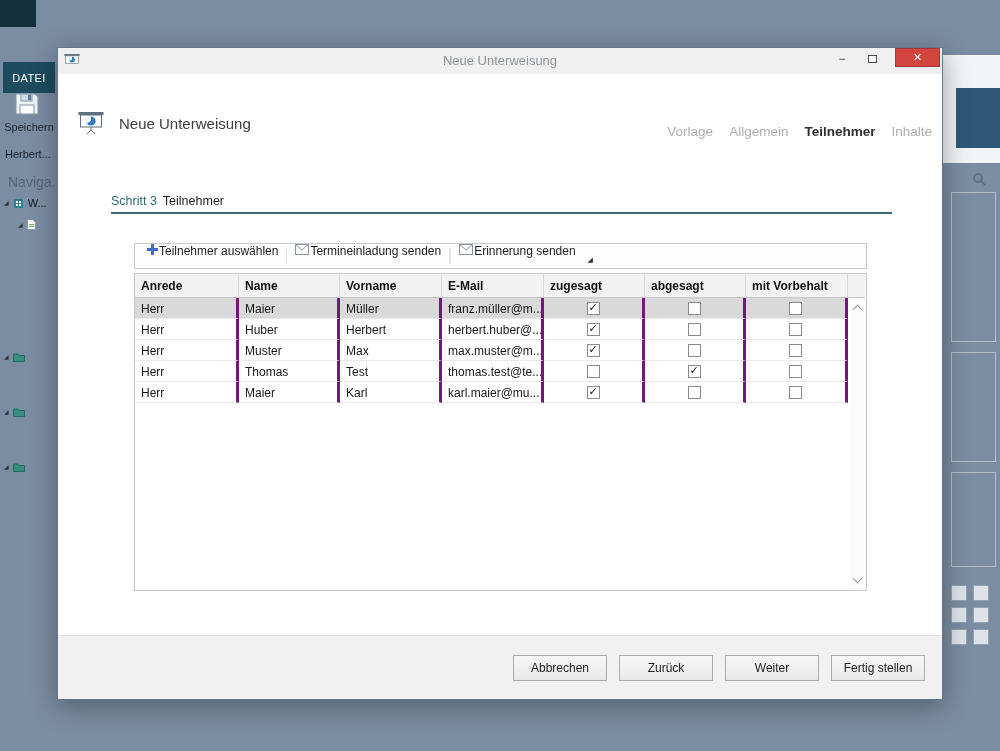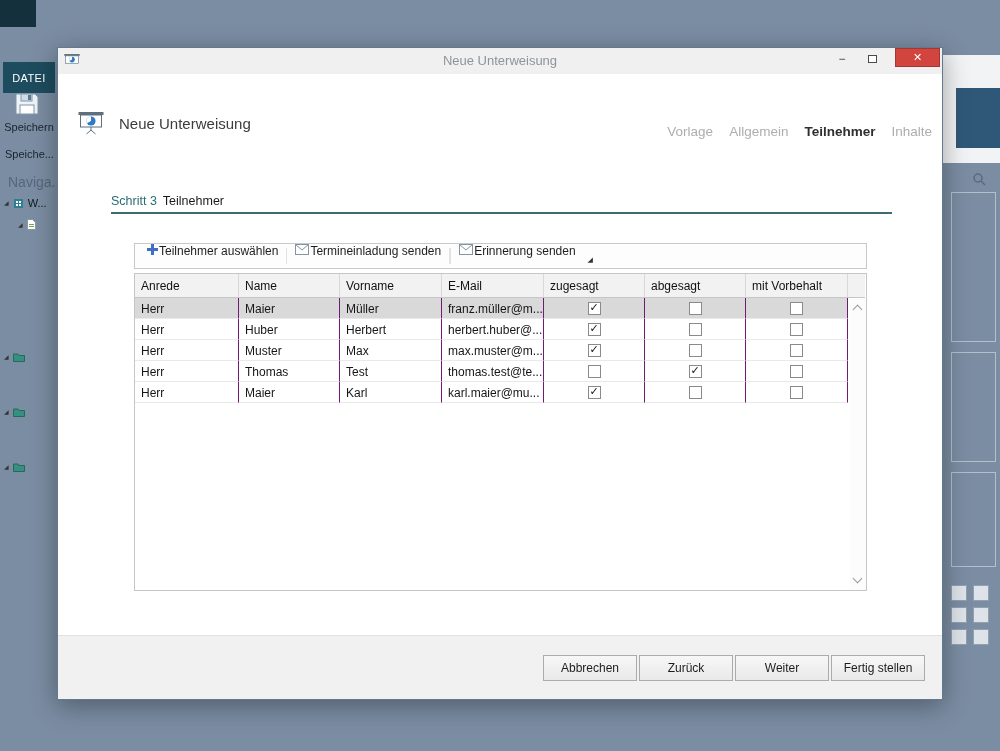--- a/index.html
+++ b/index.html
@@ -52,57 +52,57 @@
   .tb-item{display:flex;align-items:flex-start;gap:1px;padding:0 8px;height:100%}
   .tb-sep{width:1px;height:16px;background:#e2e2e2}
   .plus{position:relative;width:11px;height:11px;display:inline-block}
   .plus::before{content:"";position:absolute;left:0;top:4px;width:11px;height:3px;background:#3f6fc4}
   .plus::after{content:"";position:absolute;left:4px;top:0;width:3px;height:11px;background:#3f6fc4}
   .more{font-size:7px;color:#333;margin-left:4px;align-self:flex-end;padding-bottom:4px}
 
   
   .table{position:absolute;left:76px;top:225px;width:733px;height:318px;border:1px solid #c6c6c6;background:#fff}
   .thead{display:flex;height:24px}
-  .th{background:#f2f2f2;border-right:1px solid #d8d8d8;border-bottom:1px solid #c6c6c6;font-weight:400;font-size:12px;color:#111;padding:5px 0 0 6px;white-space:nowrap;overflow:hidden}
+  .th{background:#f2f2f2;border-right:1px solid #d8d8d8;border-bottom:1px solid #c6c6c6;font-weight:700;font-size:12px;color:#111;padding:5px 0 0 6px;white-space:nowrap;overflow:hidden}
   .th.scrollhd{border-right:none;padding:0}
   .w0{width:104px}.w1{width:101px}.w2{width:102px}.w3{width:102px}.w4{width:101px}.w5{width:101px}.w6{width:102px}.wS{width:17px}
   .tbody{position:relative;height:292px}
   .trow{display:flex;height:21px}
   .trow.selected .td{background:#d9d9d9}
-  .td{border-right:1px solid #701a75;border-bottom:1px solid #e9e9e9;font-size:12px;color:#161616;padding:4px 0 0 6px;white-space:nowrap;overflow:hidden}
+  .td{border-right:3px solid #701a75;border-bottom:1px solid #e9e9e9;font-size:12px;color:#161616;padding:4px 0 0 6px;white-space:nowrap;overflow:hidden}
   .td.cbcell{display:flex;align-items:center;justify-content:center;padding:0}
   .checkbox{width:13px;height:13px;border:1px solid #8a8a8a;background:#fff;display:flex;align-items:center;justify-content:center}
   .checkbox.checked::after{content:"✓";font-size:11px;font-weight:700;color:#111;line-height:1;margin-top:-1px}
   .scrollstrip{position:absolute;right:0;top:24px;width:16px;height:292px;background:#fcfcfc}
   .chev{position:absolute;left:4px;width:7px;height:7px;border-left:1px solid #9a9a9a;border-top:1px solid #9a9a9a}
   .chev.up{top:8px;transform:rotate(45deg)}
   .chev.down{bottom:8px;transform:rotate(225deg)}
 
   
   .footer{position:absolute;left:0;bottom:0;width:100%;height:64px;background:#f1f1f1;border-top:1px solid #e2e2e2}
-  .footer-buttons{position:absolute;right:17px;top:19px;display:flex;gap:2px}
+  .footer-buttons{position:absolute;right:17px;top:19px;display:flex;gap:12px}
   .btn{width:94px;height:26px;background:linear-gradient(#f7f7f7,#e9e9e9);border:1px solid #ababab;font-size:12px;color:#1d1d1d;display:flex;align-items:center;justify-content:center;font-family:inherit}
 </style>
 </head>
 <body>
 
 <div class="abs bg-corner"></div>
 
 <div class="abs file-tab">DATEI</div>
 
 <span class="abs save-icon">
   <svg width="28" height="28" viewBox="0 0 28 28">
     <path d="M3 4 h19 l3 3 v17 h-22 z" fill="#eef3f8" stroke="#8296a9"></path>
     <rect x="8" y="4" width="11" height="7" fill="#cfdce8" stroke="#8296a9"></rect>
     <rect x="15" y="5" width="3" height="5" fill="#5b7a94"></rect>
     <rect x="7" y="15" width="14" height="9" fill="#ffffff" stroke="#8296a9"></rect>
   </svg>
 </span>
 <div class="abs save-label">Speichern</div>
-<div class="abs save-label2">Speiche...</div>
+<div class="abs save-label2">Herbert...</div>
 
 <div class="abs nav-title">Naviga...</div>
 
 <div class="abs tree-row" style="left:4px;top:197px">
   <span class="exp">◢</span>
   <svg width="11" height="11">
     <rect x="1" y="1" width="9" height="9" fill="#2e7f93"></rect>
     <rect x="3" y="3" width="2" height="2" fill="#fff"></rect>
       <rect x="6" y="3" width="2" height="2" fill="#fff"></rect>
     <rect x="3" y="6" width="2" height="2" fill="#fff"></rect>

